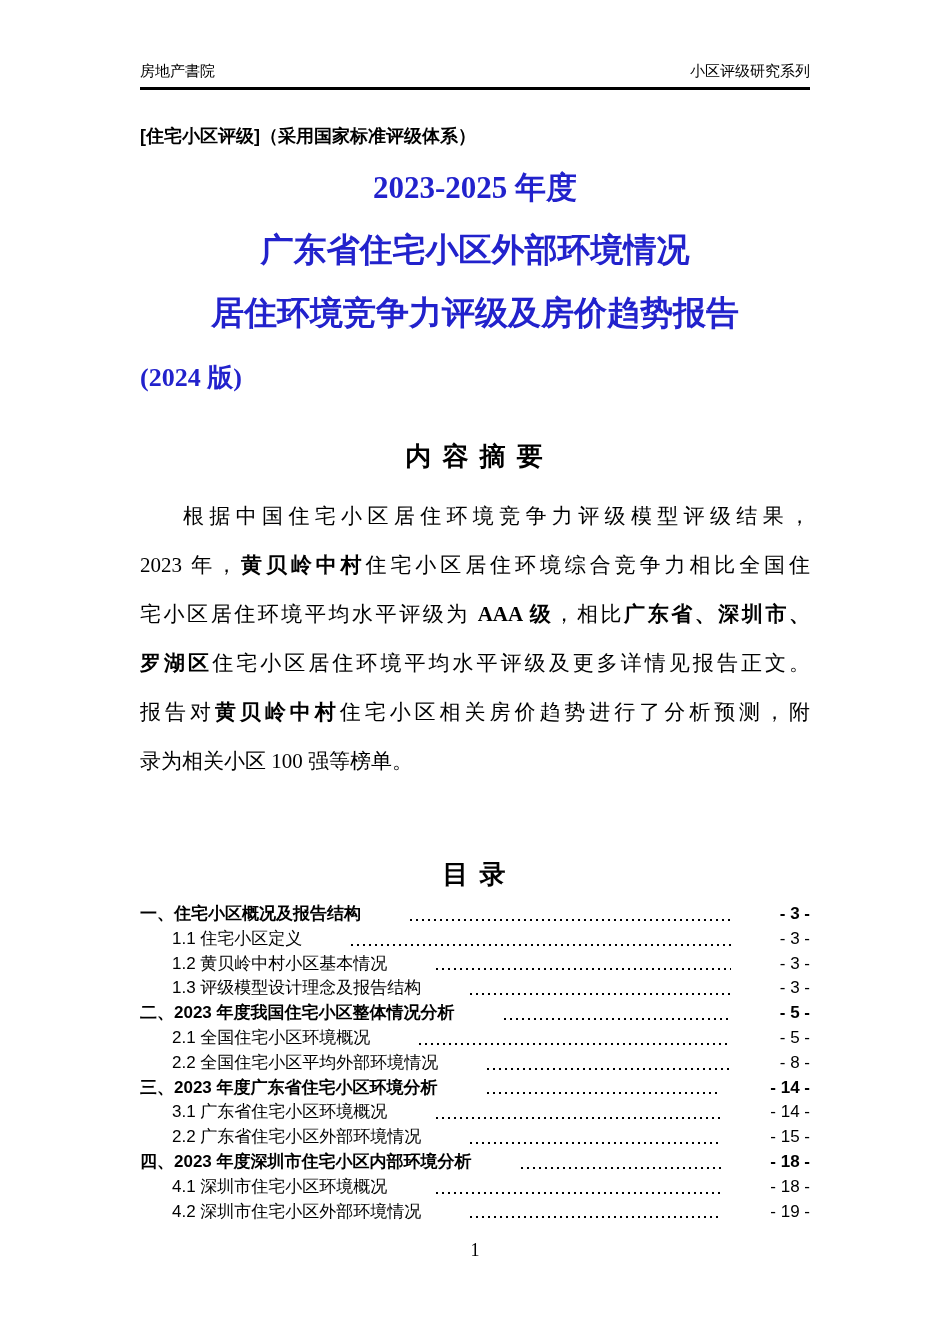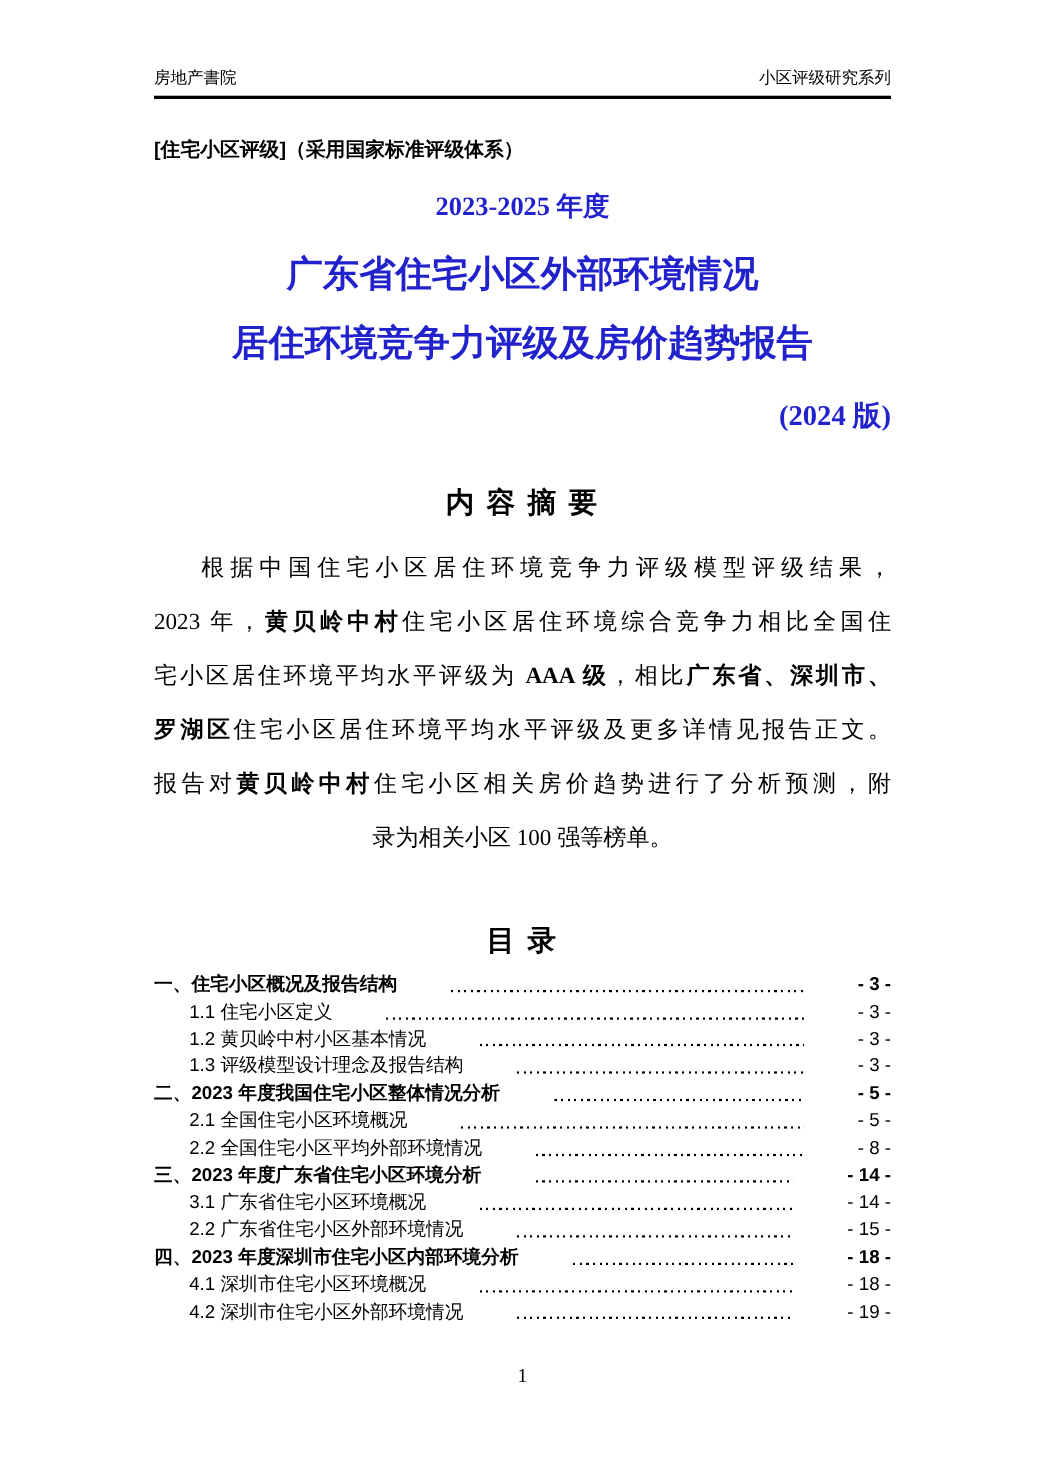--- a/index.html
+++ b/index.html
@@ -43,36 +43,36 @@
     font-family:var(--sans);
     font-weight:700;
     font-size:18px;
     line-height:24px;
   }
   .title-1{
     margin-top:22px;
     text-align:center;
     font-family:var(--serif);
     font-weight:700;
-    font-size:24px;
+    font-size:31px;
     line-height:36px;
     color:var(--title-color);
   }
   .title-2,.title-3{
     margin-top:26px;
     text-align:center;
     font-family:var(--serif);
     font-weight:700;
     font-size:33px;
     line-height:37px;
     color:var(--title-color);
   }
   .title-4{
     margin-top:31px;
-    text-align:right;
+    text-align:left;
     font-family:var(--serif);
     font-weight:700;
     font-size:26px;
     line-height:30px;
     color:var(--title-color);
   }
   
   .abstract-heading{
     margin-top:48px;
     text-align:center;
@@ -84,32 +84,32 @@
   }
   .abstract-body{
     margin-top:21px;
     font-size:21px;
   }
   .p-line{
     line-height:49px;
     height:49px;
     overflow:hidden;
     white-space:nowrap;
-    text-align:center;
+    text-align:left;
   }
   .p-line.justify{
     white-space:normal;
     text-align:justify;
     text-align-last:justify;
   }
   .p-line.indent{ text-indent:43px; }
   .p-line b{ font-weight:700; }
   
   .toc-heading{
-    margin-top:53px;
+    margin-top:72px;
     text-align:center;
     font-family:var(--sans);
     font-weight:700;
     font-size:26px;
     line-height:32px;
     letter-spacing:2px;
   }
   .toc-list{
     margin-top:12px;
     font-size:17px;

